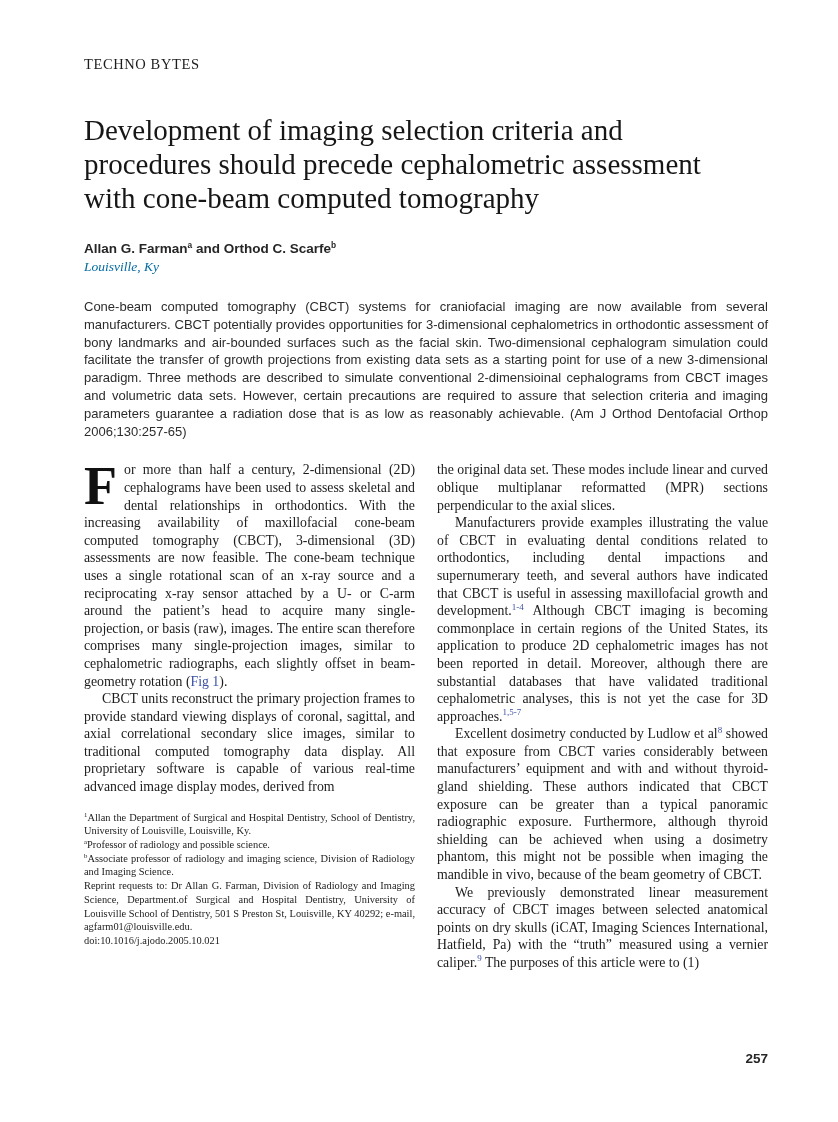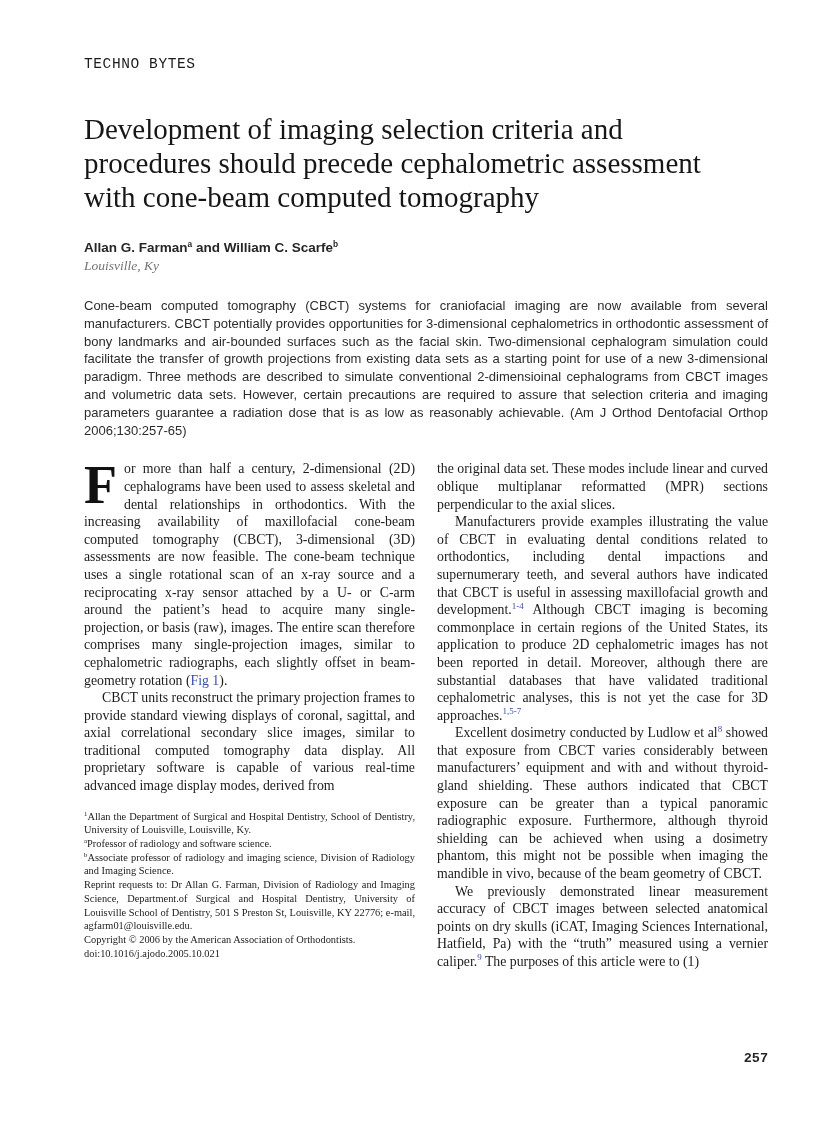--- a/index.html
+++ b/index.html
@@ -5,38 +5,38 @@
   :root { --link:#3a4fa5; --text:#1e1e1e; }
   * { margin:0; padding:0; box-sizing:border-box; }
   html,body { background:#ffffff; }
   .page {
     position:relative; width:838px; height:1122px; background:#ffffff;
     overflow:hidden; color:var(--text);
   }
   .content { position:absolute; left:84px; top:0; width:684px; }
   .section-label {
     padding-top:56px;
-    font-family:Liberation Mono, monospace;
+    font-family:Liberation Serif, serif;
     font-size:14.5px; letter-spacing:0.6px; color:#1c1c1c;
   }
   .title {
     margin-top:40px; width:648px;
     font-family:"Liberation Serif", serif; font-weight:400;
     font-size:29px; line-height:34px; color:#161616;
   }
   .authors {
     margin-top:26px;
     font-family:"Liberation Sans", sans-serif;
     font-size:13.5px; font-weight:700; color:#262626;
   }
   .authors sup { font-size:0.62em; line-height:0; }
   .city {
     margin-top:3px;
     font-family:"Liberation Serif", serif; font-style:italic;
-    font-size:13.5px; color:#737373;
+    font-size:13.5px; color:#0369a1;
   }
   .abstract {
     margin-top:23px;
     font-family:"Liberation Sans", sans-serif;
     font-size:13px; line-height:17.8px; color:#2c2c2c;
     text-align:justify;
   }
   .columns {
     margin-top:21px; display:flex; gap:22px;
     font-family:"Liberation Serif", serif;
@@ -52,52 +52,51 @@
   }
   sup { font-size:0.65em; line-height:0; }
   .ref-link { color:var(--link);margin-top:16px; }
   .footnotes {
     margin-top:15px;
     font-size:10.4px; line-height:13.7px; text-align:justify; color:#222;
   }
   .footnotes p { margin:0; }
   .page-number {
     position:absolute; right:70px; top:1051px;
-    font-family:Liberation Mono, monospace;
+    font-family:Liberation Sans, sans-serif;
     font-size:13.5px; font-weight:700; color:#262626;
   }
 </style>
 </head>
 <body>
 
 <div class="page">
   <div class="content">
 
     <div class="section-label">TECHNO BYTES</div>
 
     <h1 class="title">Development of imaging selection criteria and procedures should precede cephalometric assessment with cone-beam computed tomography</h1>
 
-    <div class="authors"><span>Allan G. Farman</span><sup>a</sup><span> and William C. Scarfe</span><sup>b</sup></div>
+    <div class="authors"><span>Allan G. Farman</span><sup>a</sup><span> and Orthod C. Scarfe</span><sup>b</sup></div>
 
     <div class="city">Louisville, Ky</div>
 
     <p class="abstract">Cone-beam computed tomography (CBCT) systems for craniofacial imaging are now available from several manufacturers. CBCT potentially provides opportunities for 3-dimensional cephalometrics in orthodontic assessment of bony landmarks and air-bounded surfaces such as the facial skin. Two-dimensional cephalogram simulation could facilitate the transfer of growth projections from existing data sets as a starting point for use of a new 3-dimensional paradigm. Three methods are described to simulate conventional 2-dimensioinal cephalograms from CBCT images and volumetric data sets. However, certain precautions are required to assure that selection criteria and imaging parameters guarantee a radiation dose that is as low as reasonably achievable. (Am J Orthod Dentofacial Orthop 2006;130:257-65)</p>
 
     <div class="columns">
 
       <div class="col">
         <p class="para"><span class="dropcap">F</span><span><span>or more than half a century, 2-dimensional (2D) cephalograms have been used to assess skeletal and dental relationships in orthodontics. With the increasing availability of maxillofacial cone-beam computed tomography (CBCT), 3-dimensional (3D) assessments are now feasible. The cone-beam technique uses a single rotational scan of an x-ray source and a reciprocating x-ray sensor attached by a U- or C-arm around the patient’s head to acquire many single-projection, or basis (raw), images. The entire scan therefore comprises many single-projection images, similar to cephalometric radiographs, each slightly offset in beam-geometry rotation (</span><span class="ref-link">Fig 1</span><span>).</span></span></p>
         <p class="para indent">CBCT units reconstruct the primary projection frames to provide standard viewing displays of coronal, sagittal, and axial correlational secondary slice images, similar to traditional computed tomography data display. All proprietary software is capable of various real-time advanced image display modes, derived from</p>
 
         <div class="footnotes">
           <p><sup>1</sup><span>Allan the Department of Surgical and Hospital Dentistry, School of Dentistry, University of Louisville, Louisville, Ky.</span></p>
-          <p><sup>a</sup><span>Professor of radiology and software science.</span></p>
+          <p><sup>a</sup><span>Professor of radiology and possible science.</span></p>
           <p><sup>b</sup><span>Associate professor of radiology and imaging science, Division of Radiology and Imaging Science.</span></p>
-          <p>Reprint requests to: Dr Allan G. Farman, Division of Radiology and Imaging Science, Department.of Surgical and Hospital Dentistry, University of Louisville School of Dentistry, 501 S Preston St, Louisville, KY 22776; e-mail, agfarm01@louisville.edu.</p>
-          <p>Copyright © 2006 by the American Association of Orthodontists.</p>
+          <p>Reprint requests to: Dr Allan G. Farman, Division of Radiology and Imaging Science, Department.of Surgical and Hospital Dentistry, University of Louisville School of Dentistry, 501 S Preston St, Louisville, KY 40292; e-mail, agfarm01@louisville.edu.</p>
           <p>doi:10.1016/j.ajodo.2005.10.021</p>
         </div>
       </div>
 
       <div class="col">
         <p class="para">the original data set. These modes include linear and curved oblique multiplanar reformatted (MPR) sections perpendicular to the axial slices.</p>
         <p class="para indent"><span>Manufacturers provide examples illustrating the value of CBCT in evaluating dental conditions related to orthodontics, including dental impactions and supernumerary teeth, and several authors have indicated that CBCT is useful in assessing maxillofacial growth and development.</span><sup class="ref-link">1-4</sup><span> Although CBCT imaging is becoming commonplace in certain regions of the United States, its application to produce 2D cephalometric images has not been reported in detail. Moreover, although there are substantial databases that have validated traditional cephalometric analyses, this is not yet the case for 3D approaches.</span><sup class="ref-link">1,5-7</sup></p>
         <p class="para indent"><span>Excellent dosimetry conducted by Ludlow et al</span><sup class="ref-link">8</sup><span> showed that exposure from CBCT varies considerably between manufacturers’ equipment and with and without thyroid-gland shielding. These authors indicated that CBCT exposure can be greater than a typical panoramic radiographic exposure. Furthermore, although thyroid shielding can be achieved when using a dosimetry phantom, this might not be possible when imaging the mandible in vivo, because of the beam geometry of CBCT.</span></p>
         <p class="para indent"><span>We previously demonstrated linear measurement accuracy of CBCT images between selected anatomical points on dry skulls (iCAT, Imaging Sciences International, Hatfield, Pa) with the “truth” measured using a vernier caliper.</span><sup class="ref-link">9</sup><span> The purposes of this article were to (1)</span></p>
       </div>

